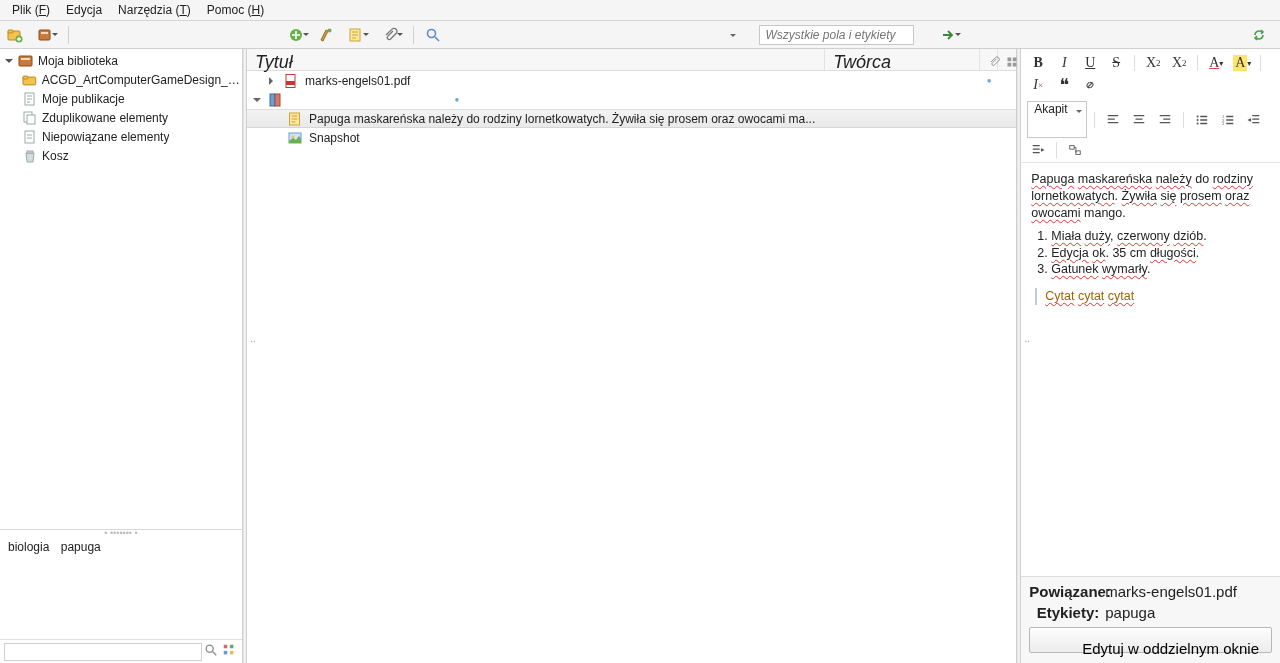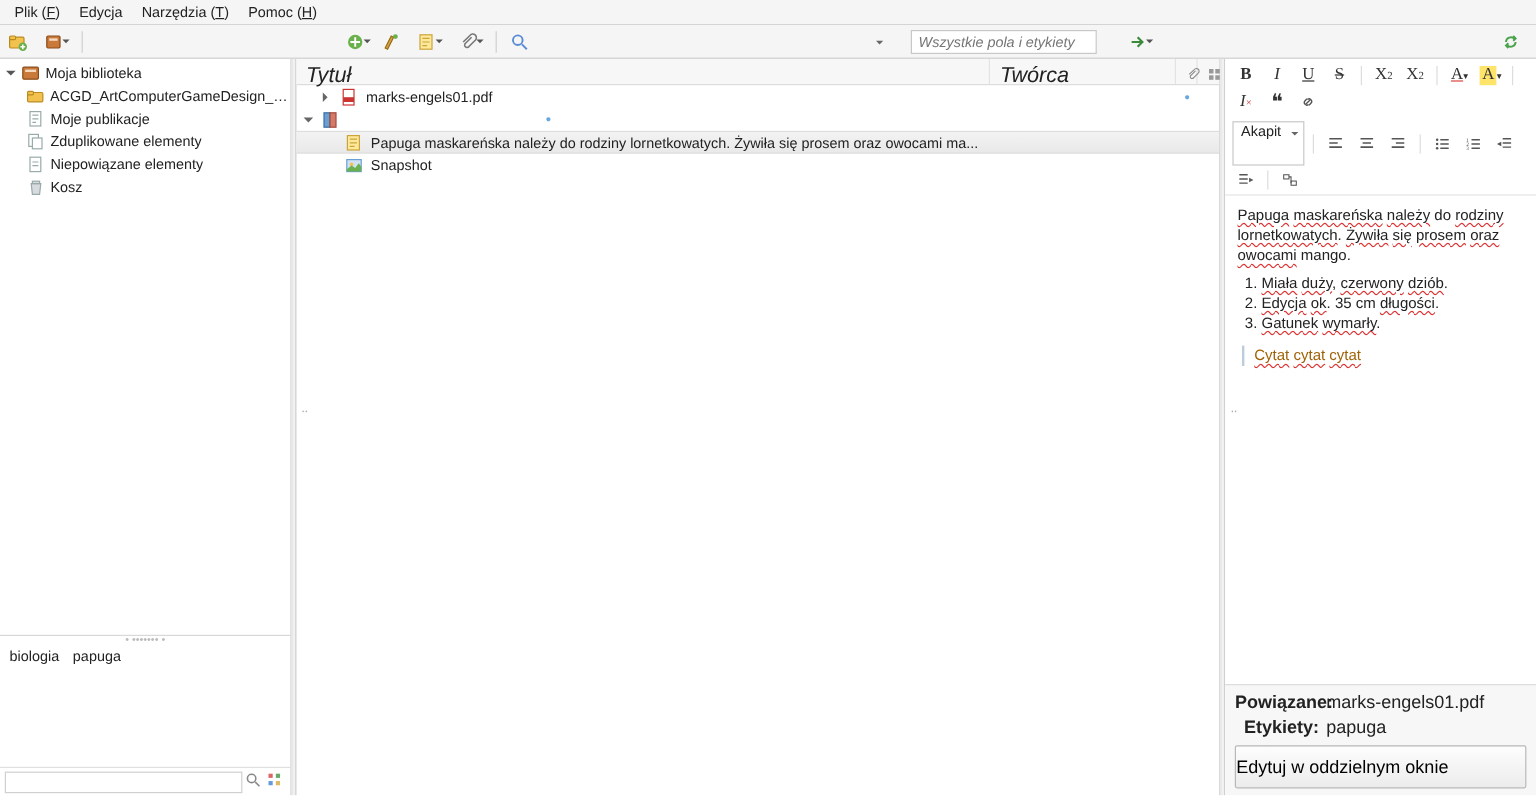--- a/index.html
+++ b/index.html
@@ -212,21 +212,21 @@
     border-top: 1px solid #ddd;
     background: #f7f7f7;
     padding: 4px 8px 6px 8px;
     font-size: 15px;
   }
   .meta-row { display:flex; gap:6px; padding: 2px 0; }
   .meta-label { width: 70px; text-align: right; font-weight: bold; }
   .edit-btn {
     margin-top: 4px;
     border: 1px solid #b8b8b8; background: linear-gradient(#fdfdfd,#ececec);
-    height: 36px; width: 100%; text-align: left; font: inherit; padding: 0;
+    height: 23px; width: 100%; text-align: right; font: inherit; padding: 12px;
     border-radius: 2px;
   }
 
   
   .ic { width:16px; height:16px; display:inline-block; }
 </style>
 </head>
 <body>
 
 <div class="menu-bar">

